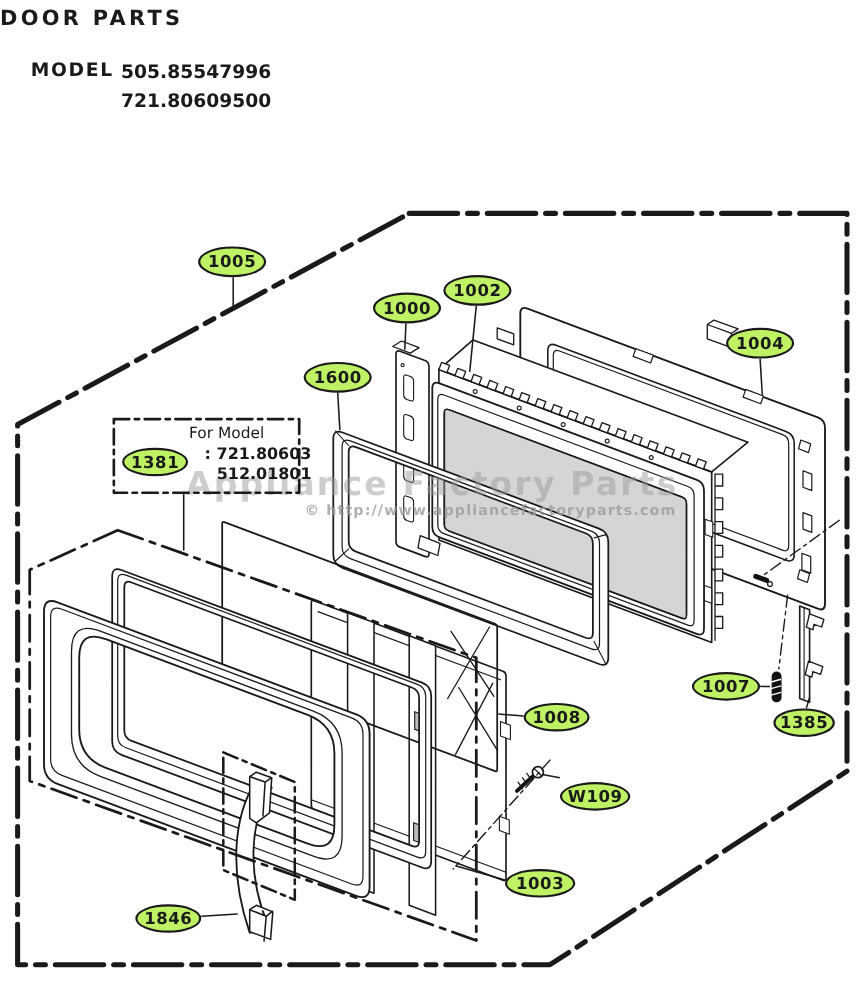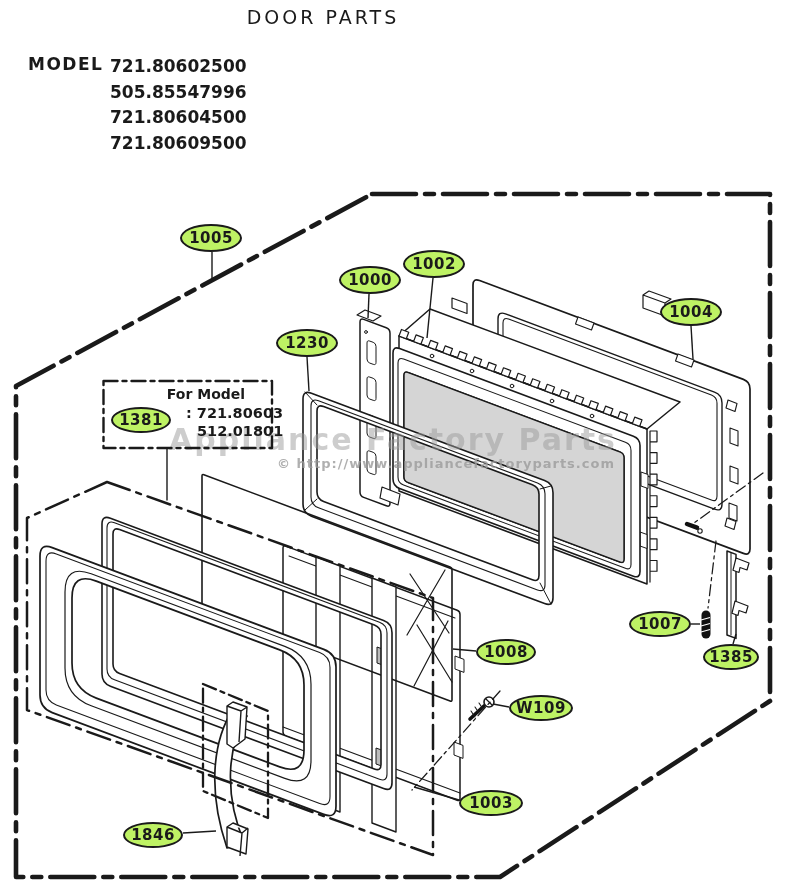--- a/index.html
+++ b/index.html
@@ -1,22 +1,22 @@
 <!DOCTYPE html>
 <html style="--line: #1a1a1a; --bg: #ffffff; --glass: #d5d5d5; --slot: #bcbcbc; --wm: #9c9c9c;"><head>
 <meta charset="utf-8">
 <style>
   html,body{margin:0;padding:0;background:#fff;}
   .stage{position:relative;width:789px;height:895px;background:var(--bg,#fff);overflow:hidden;
          font-family:"DejaVu Sans","Liberation Sans",sans-serif;}
-  .title{position:absolute;top:6px;left:0;width:646px;text-align:center;
-         font-size:19px;font-weight:normal;letter-spacing:3px;color:var(--line,#1a1a1a);}
+  .title{position:absolute;top:6px;left:0;width:646px;text-align:left;
+         font-size:19px;font-weight:bold;letter-spacing:3px;color:var(--line,#1a1a1a);}
   .model-label{position:absolute;left:28px;top:54px;font-size:17px;font-weight:bold;letter-spacing:1.5px;color:var(--line,#1a1a1a);}
   .model-numbers{position:absolute;left:110px;top:54px;font-size:17px;font-weight:bold;line-height:25.5px;color:var(--line,#1a1a1a);}
-  .fm-title{position:absolute;left:150px;top:386px;width:112px;text-align:center;font-size:14px;font-weight:bold;color:var(--line,#1a1a1a);}
+  .fm-title{position:absolute;left:150px;top:386px;width:112px;text-align:center;font-size:14px;font-weight:normal;color:var(--line,#1a1a1a);}
   .fm-line1{position:absolute;left:186px;top:405px;font-size:14.5px;font-weight:bold;color:var(--line,#1a1a1a);}
   .fm-line2{position:absolute;left:197px;top:423px;font-size:14.5px;font-weight:bold;color:var(--line,#1a1a1a);}
   svg.art{position:absolute;left:0;top:0;}
   svg.art *{vector-effect:none;}
   .ln{fill:none;stroke:var(--line,#1a1a1a);stroke-linejoin:round;stroke-linecap:round;}
   .wh{fill:#ffffff;stroke:var(--line,#1a1a1a);stroke-linejoin:round;}
   .whe{fill:#ffffff;fill-rule:evenodd;stroke:var(--line,#1a1a1a);stroke-linejoin:round;}
   .glass{fill:var(--glass,#d5d5d5);stroke:var(--line,#1a1a1a);stroke-linejoin:round;}
   .gslot{fill:var(--slot,#bcbcbc);stroke:var(--line,#1a1a1a);}
   .blk{stroke:#111;stroke-linecap:round;}
@@ -27,23 +27,21 @@
            font-size:15px;font-weight:bold;letter-spacing:.5px;color:var(--line,#1a1a1a);box-sizing:border-box;}
 </style>
 </head>
 <body>
 
 <div class="stage">
 
   <div class="title">DOOR PARTS</div>
   <div class="model-label">MODEL</div>
   <div class="model-numbers">
-      <div>721.80602500</div>
       <div>505.85547996</div>
-      <div>721.80604500</div>
       <div>721.80609500</div>
     </div>
 
   <svg class="art" width="789" height="895" viewBox="0 0 789 895">
 
     <g>
       <path class="wh" stroke-width="1.7" d="M473.0,285.0 Q473,278 479.6,280.5 L743.4,379.4 Q750,381.875 750.0,388.9 L750.0,548.9 Q750,555.875 743.4,553.4 L479.6,454.5 Q473,452 473.0,445.0 Z"></path>
       <path class="ln" stroke-width="1.4" d="M498.0,319.0 Q498,311 505.5,313.8 L714.5,392.2 Q722,395 722.0,403.0 L722.0,504.0 Q722,512 714.5,509.2 L505.5,430.8 Q498,428 498.0,420.0 Z"></path>
       <path class="ln" stroke-width="1.1" d="M503.0,323.0 Q503,317 508.6,319.1 L711.4,395.1 Q717,397.25 717.0,403.3 L717.0,496.3 Q717,502.25 711.4,500.1 L508.6,424.1 Q503,422 503.0,416.0 Z"></path>
       <path class="wh" stroke-width="1.1" d="M730,428 l8,3 l0,15 l-8,-3 Z M730,466 l8,3 l0,15 l-8,-3 Z M729,503 l8,3 l0,15 l-8,-3 Z"></path>
@@ -171,21 +169,21 @@
   </svg>
 
   <div class="fm-title">For Model</div>
   <div class="fm-line1">: 721.80603</div>
   <div class="fm-line2">512.01801</div>
 
 <div class="callout" style="left: 180px; top: 224px; width: 62px; height: 28px;">1005</div>
     <div class="callout" style="left: 339px; top: 266px; width: 62px; height: 28px;">1000</div>
     <div class="callout" style="left: 403px; top: 250px; width: 62px; height: 28px;">1002</div>
     <div class="callout" style="left: 660px; top: 298px; width: 62px; height: 28px; text-align: right;">1004</div>
-    <div class="callout" style="left: 276px; top: 329px; width: 62px; height: 28px;">1230</div>
+    <div class="callout" style="left: 276px; top: 329px; width: 62px; height: 28px;">1600</div>
     <div class="callout" style="left: 111px; top: 407px; width: 60px; height: 26px;">1381</div>
     <div class="callout" style="left: 629px; top: 611px; width: 62px; height: 26px;">1007</div>
     <div class="callout" style="left: 703px; top: 644px; width: 56px; height: 26px;">1385</div>
     <div class="callout" style="left: 476px; top: 639px; width: 60px; height: 26px;">1008</div>
-    <div class="callout" style="left: 509px; top: 695px; width: 64px; height: 26px;">W109</div>
+    <div class="callout" style="left: 509px; top: 711px; width: 64px; height: 26px;">W109</div>
     <div class="callout" style="left: 459px; top: 790px; width: 64px; height: 26px; text-align: right;">1003</div>
     <div class="callout" style="left: 123px; top: 822px; width: 60px; height: 26px;">1846</div>
   </div>
 
 </body></html>

